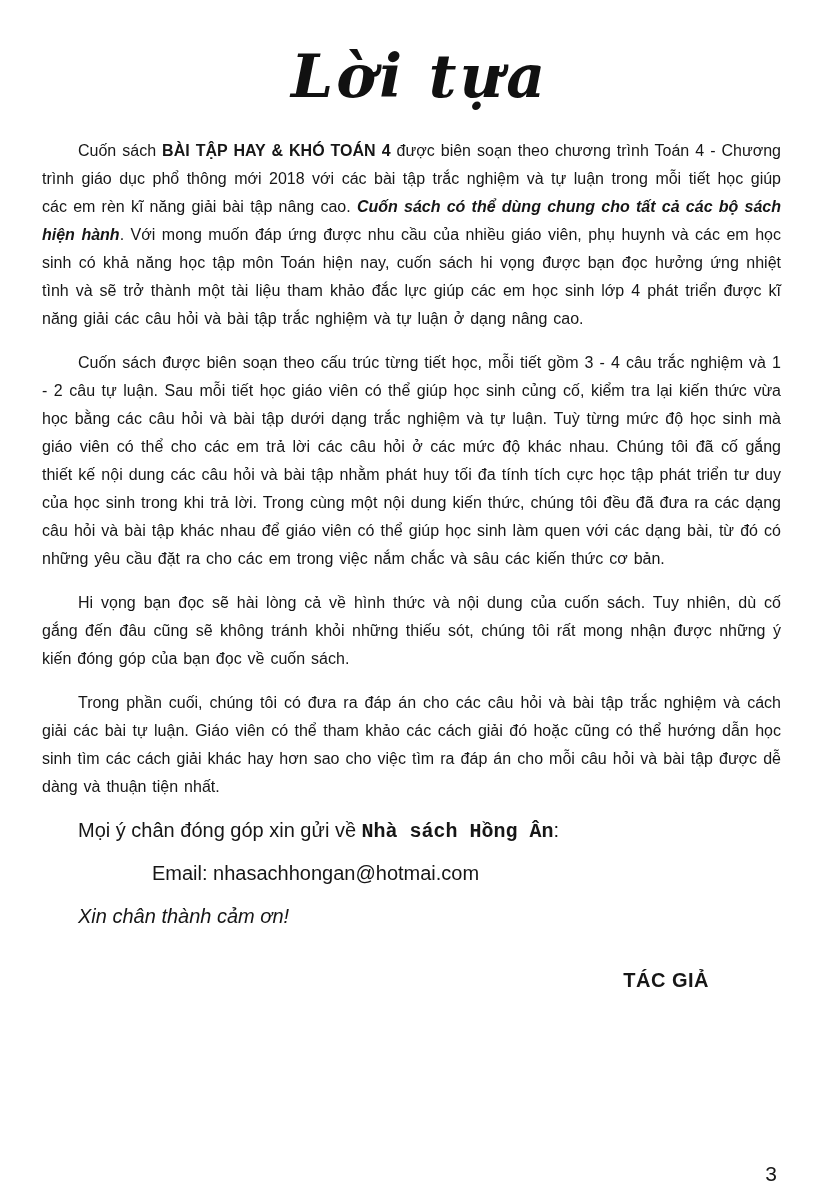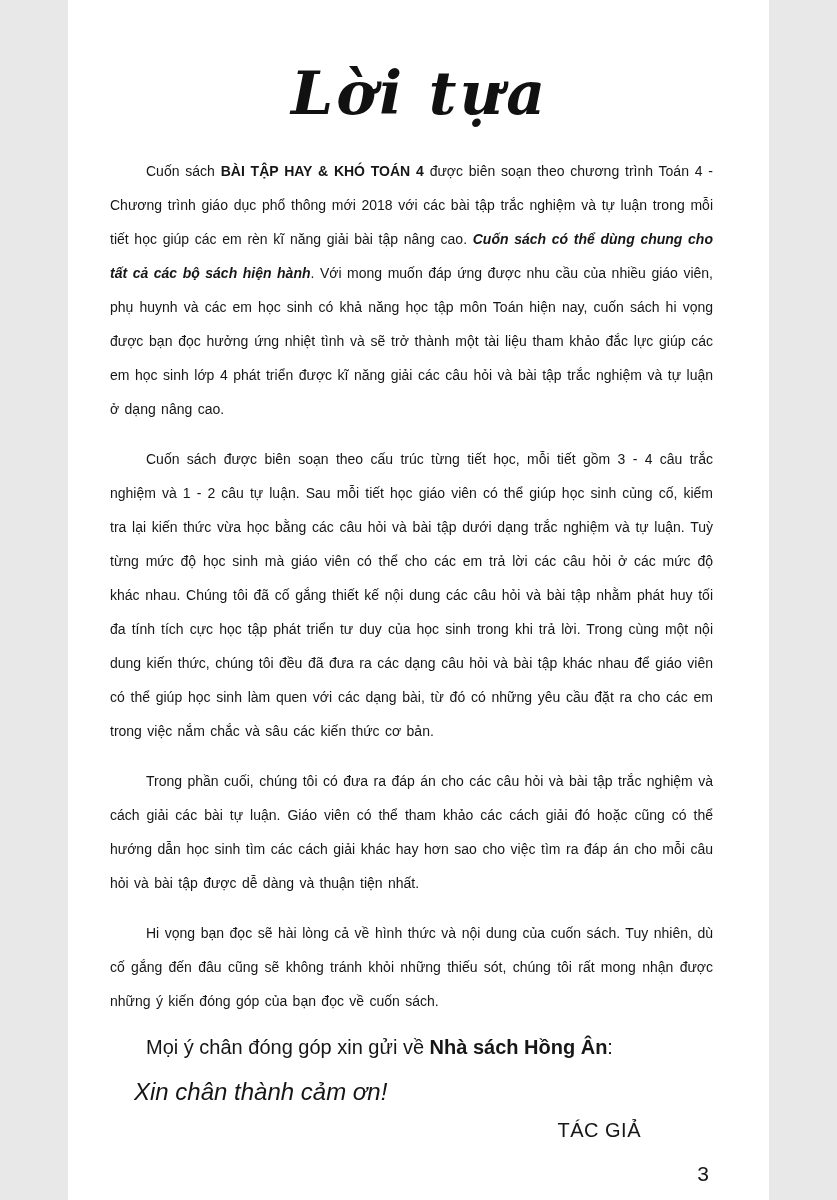--- a/index.html
+++ b/index.html
@@ -1,98 +1,100 @@
 <!DOCTYPE html>
 <html lang="vi"><head>
 <meta charset="utf-8">
 <style>
   html, body { margin: 0; padding: 0; background: #e8e8e8; }
   .page {
     position: relative;
-    width: 701px;
+    width: 837px;
     height: 1200px;
     margin: 0 auto;
     background: #ffffff;
     color: #161616;
     font-family: "Liberation Sans", sans-serif;
     box-sizing: border-box;
-    padding: 60px 40px 0 42px;
+    padding: 43px 40px 0 42px;
     overflow: hidden;
   }
   .title {
     font-family: "DejaVu Serif", serif;
     font-style: italic;
     font-weight: bold;
     font-size: 60px;
     line-height: 1.1;
     text-align: center;
     margin: 0 0 28px 0;
     letter-spacing: 3px;
     color: #111;
   }
   .para {
-    font-size: 14px;
-    line-height: 34px;
+    font-size: 16px;
+    line-height: 28px;
     text-align: justify;
     text-indent: 36px;
     margin: 0 16px 16px 0;
     word-spacing: 1.5px;
   }
   .contact-line {
     font-size: 20px;
     line-height: 27.5px;
     text-indent: 36px;
     margin: 0 0 14px 0;
   }
   .address-line {
     font-size: 20px;
     line-height: 27.5px;
     margin: 0 0 13px 110px;
   }
   .closing-line {
-    font-size: 24px;
+    font-size: 20px;
     font-style: italic;
     line-height: 27.5px;
-    margin: 16px 0 0 24px;
+    margin: 16px 0 0 36px;
   }
   .author-line {
     font-size: 20px;
     line-height: 27.5px;
     text-align: right;
     padding-right: 88px;
-    margin-top: 12px;
+    margin-top: 36px;
     letter-spacing: 0.5px;
+    font-weight: bold;
   }
   .page-number {
     position: absolute;
     right: 60px;
     bottom: 14px;
     font-size: 21px;
   }
 </style>
 </head>
 <body>
 
 <div class="page">
 
   <h1 class="title">Lời tựa</h1>
 
   <div>
     <p class="para rich"><span>Cuốn sách </span><span style="font-weight: bold;">BÀI TẬP HAY &amp; KHÓ TOÁN 4</span><span> được biên soạn theo chương trình Toán 4 - Chương trình giáo dục phổ thông mới 2018 với các bài tập trắc nghiệm và tự luận trong mỗi tiết học giúp các em rèn kĩ năng giải bài tập nâng cao. </span><span style="font-weight: bold; font-style: italic;">Cuốn sách có thể dùng chung cho tất cả các bộ sách hiện hành</span><span>. Với mong muốn đáp ứng được nhu cầu của nhiều giáo viên, phụ huynh và các em học sinh có khả năng học tập môn Toán hiện nay, cuốn sách hi vọng được bạn đọc hưởng ứng nhiệt tình và sẽ trở thành một tài liệu tham khảo đắc lực giúp các em học sinh lớp 4 phát triển được kĩ năng giải các câu hỏi và bài tập trắc nghiệm và tự luận ở dạng nâng cao.</span></p>
 
     <p class="para rich"><span>Cuốn sách được biên soạn theo cấu trúc từng tiết học, mỗi tiết gồm 3 - 4 câu trắc nghiệm và 1 - 2 câu tự luận. Sau mỗi tiết học giáo viên có thể giúp học sinh củng cố, kiểm tra lại kiến thức vừa học bằng các câu hỏi và bài tập dưới dạng trắc nghiệm và tự luận. Tuỳ từng mức độ học sinh mà giáo viên có thể cho các em trả lời các câu hỏi ở các mức độ khác nhau. Chúng tôi đã cố gắng thiết kế nội dung các câu hỏi và bài tập nhằm phát huy tối đa tính tích cực học tập phát triển tư duy của học sinh trong khi trả lời. Trong cùng một nội dung kiến thức, chúng tôi đều đã đưa ra các dạng câu hỏi và bài tập khác nhau để giáo viên có thể giúp học sinh làm quen với các dạng bài, từ đó có những yêu cầu đặt ra cho các em trong việc nắm chắc và sâu các kiến thức cơ bản.</span></p>
 
+    <p class="para rich"><span>Hi vọng bạn đọc sẽ hài lòng cả về hình thức và nội dung của cuốn sách. Tuy nhiên, dù cố gắng đến đâu cũng sẽ không tránh khỏi những thiếu sót, chúng tôi rất mong nhận được những ý kiến đóng góp của bạn đọc về cuốn sách.</span></p>
+
     <p class="para rich"><span>Trong phần cuối, chúng tôi có đưa ra đáp án cho các câu hỏi và bài tập trắc nghiệm và cách giải các bài tự luận. Giáo viên có thể tham khảo các cách giải đó hoặc cũng có thể hướng dẫn học sinh tìm các cách giải khác hay hơn sao cho việc tìm ra đáp án cho mỗi câu hỏi và bài tập được dễ dàng và thuận tiện nhất.</span></p>
-
-    <p class="para rich"><span>Hi vọng bạn đọc sẽ hài lòng cả về hình thức và nội dung của cuốn sách. Tuy nhiên, dù cố gắng đến đâu cũng sẽ không tránh khỏi những thiếu sót, chúng tôi rất mong nhận được những ý kiến đóng góp của bạn đọc về cuốn sách.</span></p>
   </div>
 
-  <p class="contact-line rich"><span>Mọi ý chân đóng góp xin gửi về </span><span style="font-weight: bold;">Nhà sách Hồng Ân</span><span>:</span></p>
+  <p class="contact-line rich"><span>Mọi ý chân đóng góp xin gửi về </span><span style="font-weight: bold; font-family: Liberation Mono, monospace;">Nhà sách Hồng Ân</span><span>:</span></p>
 
 
+  <p class="address-line">Email: nhasachhongan@hotmai.com</p>
 
   <p class="closing-line">Xin chân thành cảm ơn!</p>
 
   <p class="author-line">TÁC GIẢ</p>
 
   <div class="page-number">3</div>
 
 </div>
 
 </body></html>

